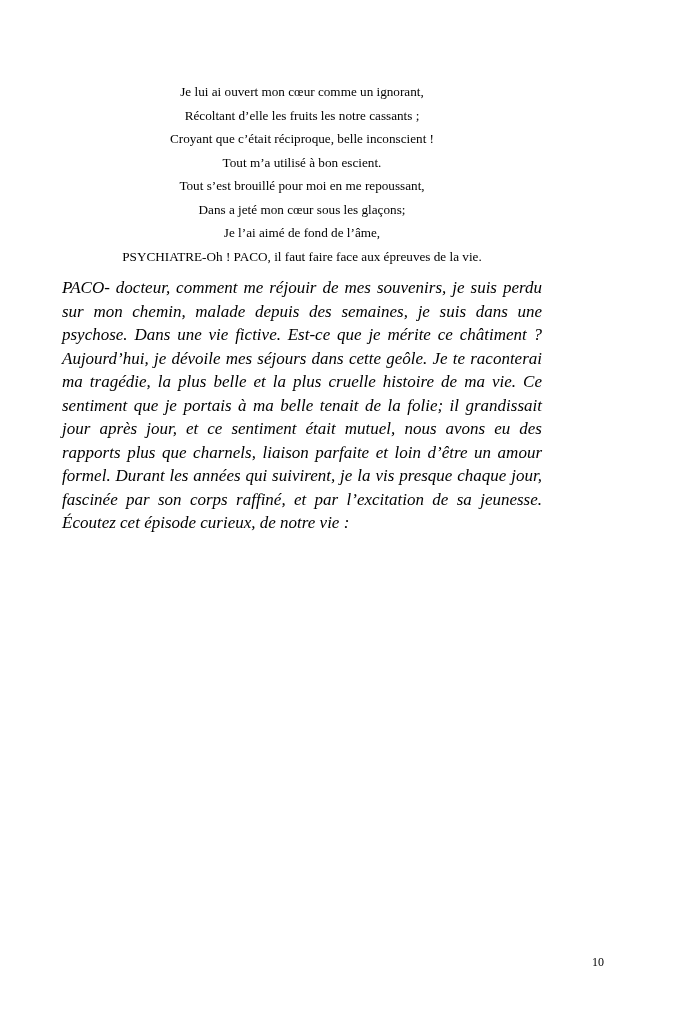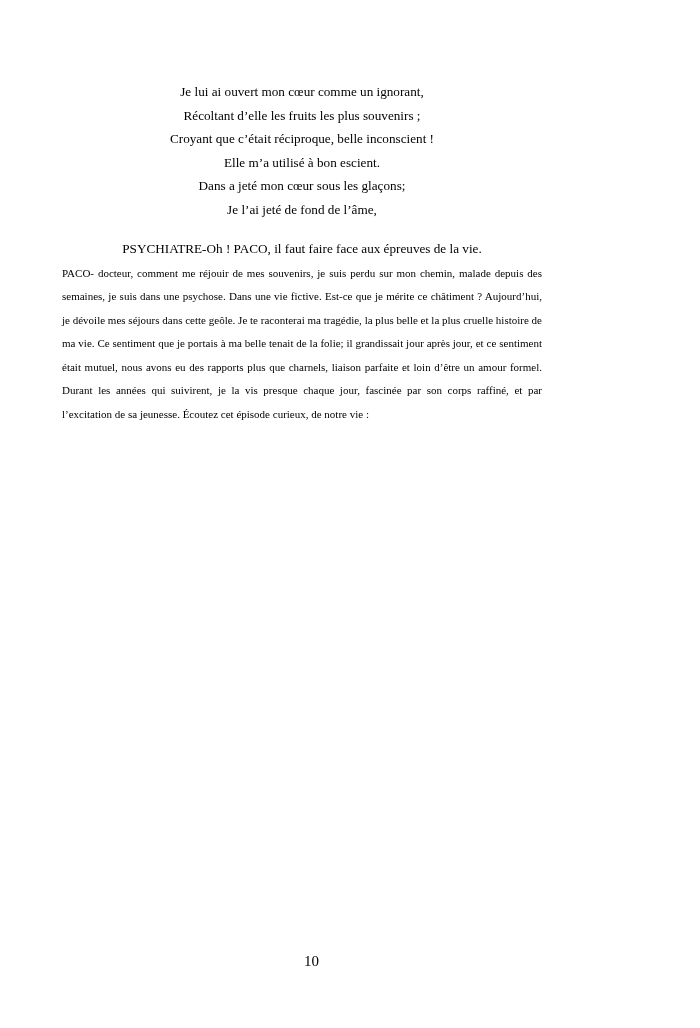--- a/index.html
+++ b/index.html
@@ -27,56 +27,58 @@
     font-size: 13.2px;
     line-height: 23.5px;
   }
   .verse .line {
     white-space: nowrap;
   }
   .speaker-line {
     text-align: center;
     font-size: 13.2px;
     line-height: 23.5px;
-    margin-top: 16px;
+    margin-top: 0;
   }
   .prose {
     text-align: justify;
     text-justify: inter-word;
-    font-size: 11px;
+    font-size: 17px;
     line-height: 23.5px;
-    margin-top: 1px;
+    margin-top: 8px;
     text-indent: 0;
+    font-style: italic;
   }
   .body-block {
     margin-top: 0px;
   }
   .page-number {
     position: absolute;
     left: 0;
     right: 0;
     bottom: 58px;
-    text-align: center;
-    font-size: 15px;
+    text-align: right;
+    font-size: 12px;
     font-family: "Liberation Serif", serif;
     padding-left: 19px;
   }
 </style>
 </head>
 <body>
 
 <div class="page">
 
   <div class="verse">
     <div class="line">Je lui ai ouvert mon cœur comme un ignorant,</div>
-    <div class="line">Récoltant d’elle les fruits les plus souvenirs ;</div>
+    <div class="line">Récoltant d’elle les fruits les notre cassants ;</div>
     <div class="line">Croyant que c’était réciproque, belle inconscient !</div>
-    <div class="line">Elle m’a utilisé à bon escient.</div>
+    <div class="line">Tout m’a utilisé à bon escient.</div>
+    <div class="line">Tout s’est brouillé pour moi en me repoussant,</div>
     <div class="line">Dans a jeté mon cœur sous les glaçons;</div>
-    <div class="line">Je l’ai jeté de fond de l’âme,</div>
+    <div class="line">Je l’ai aimé de fond de l’âme,</div>
   </div>
 
   <div class="speaker-line">PSYCHIATRE-Oh ! PACO, il faut faire face aux épreuves de la vie.</div>
 
   <div class="body-block">
     <p class="prose">PACO- docteur, comment me réjouir de mes souvenirs, je suis perdu sur mon chemin, malade depuis des semaines, je suis dans une psychose. Dans une vie fictive. Est-ce que je mérite ce châtiment ? Aujourd’hui, je dévoile mes séjours dans cette geôle. Je te raconterai ma tragédie, la plus belle et la plus cruelle histoire de ma vie. Ce sentiment que je portais à ma belle tenait de la folie; il grandissait jour après jour, et ce sentiment était mutuel, nous avons eu des rapports plus que charnels, liaison parfaite et loin d’être un amour formel. Durant les années qui suivirent, je la vis presque chaque jour, fascinée par son corps raffiné, et par l’excitation de sa jeunesse. Écoutez cet épisode curieux, de notre vie :</p>
   </div>
 
   <div class="page-number">10</div>
 

